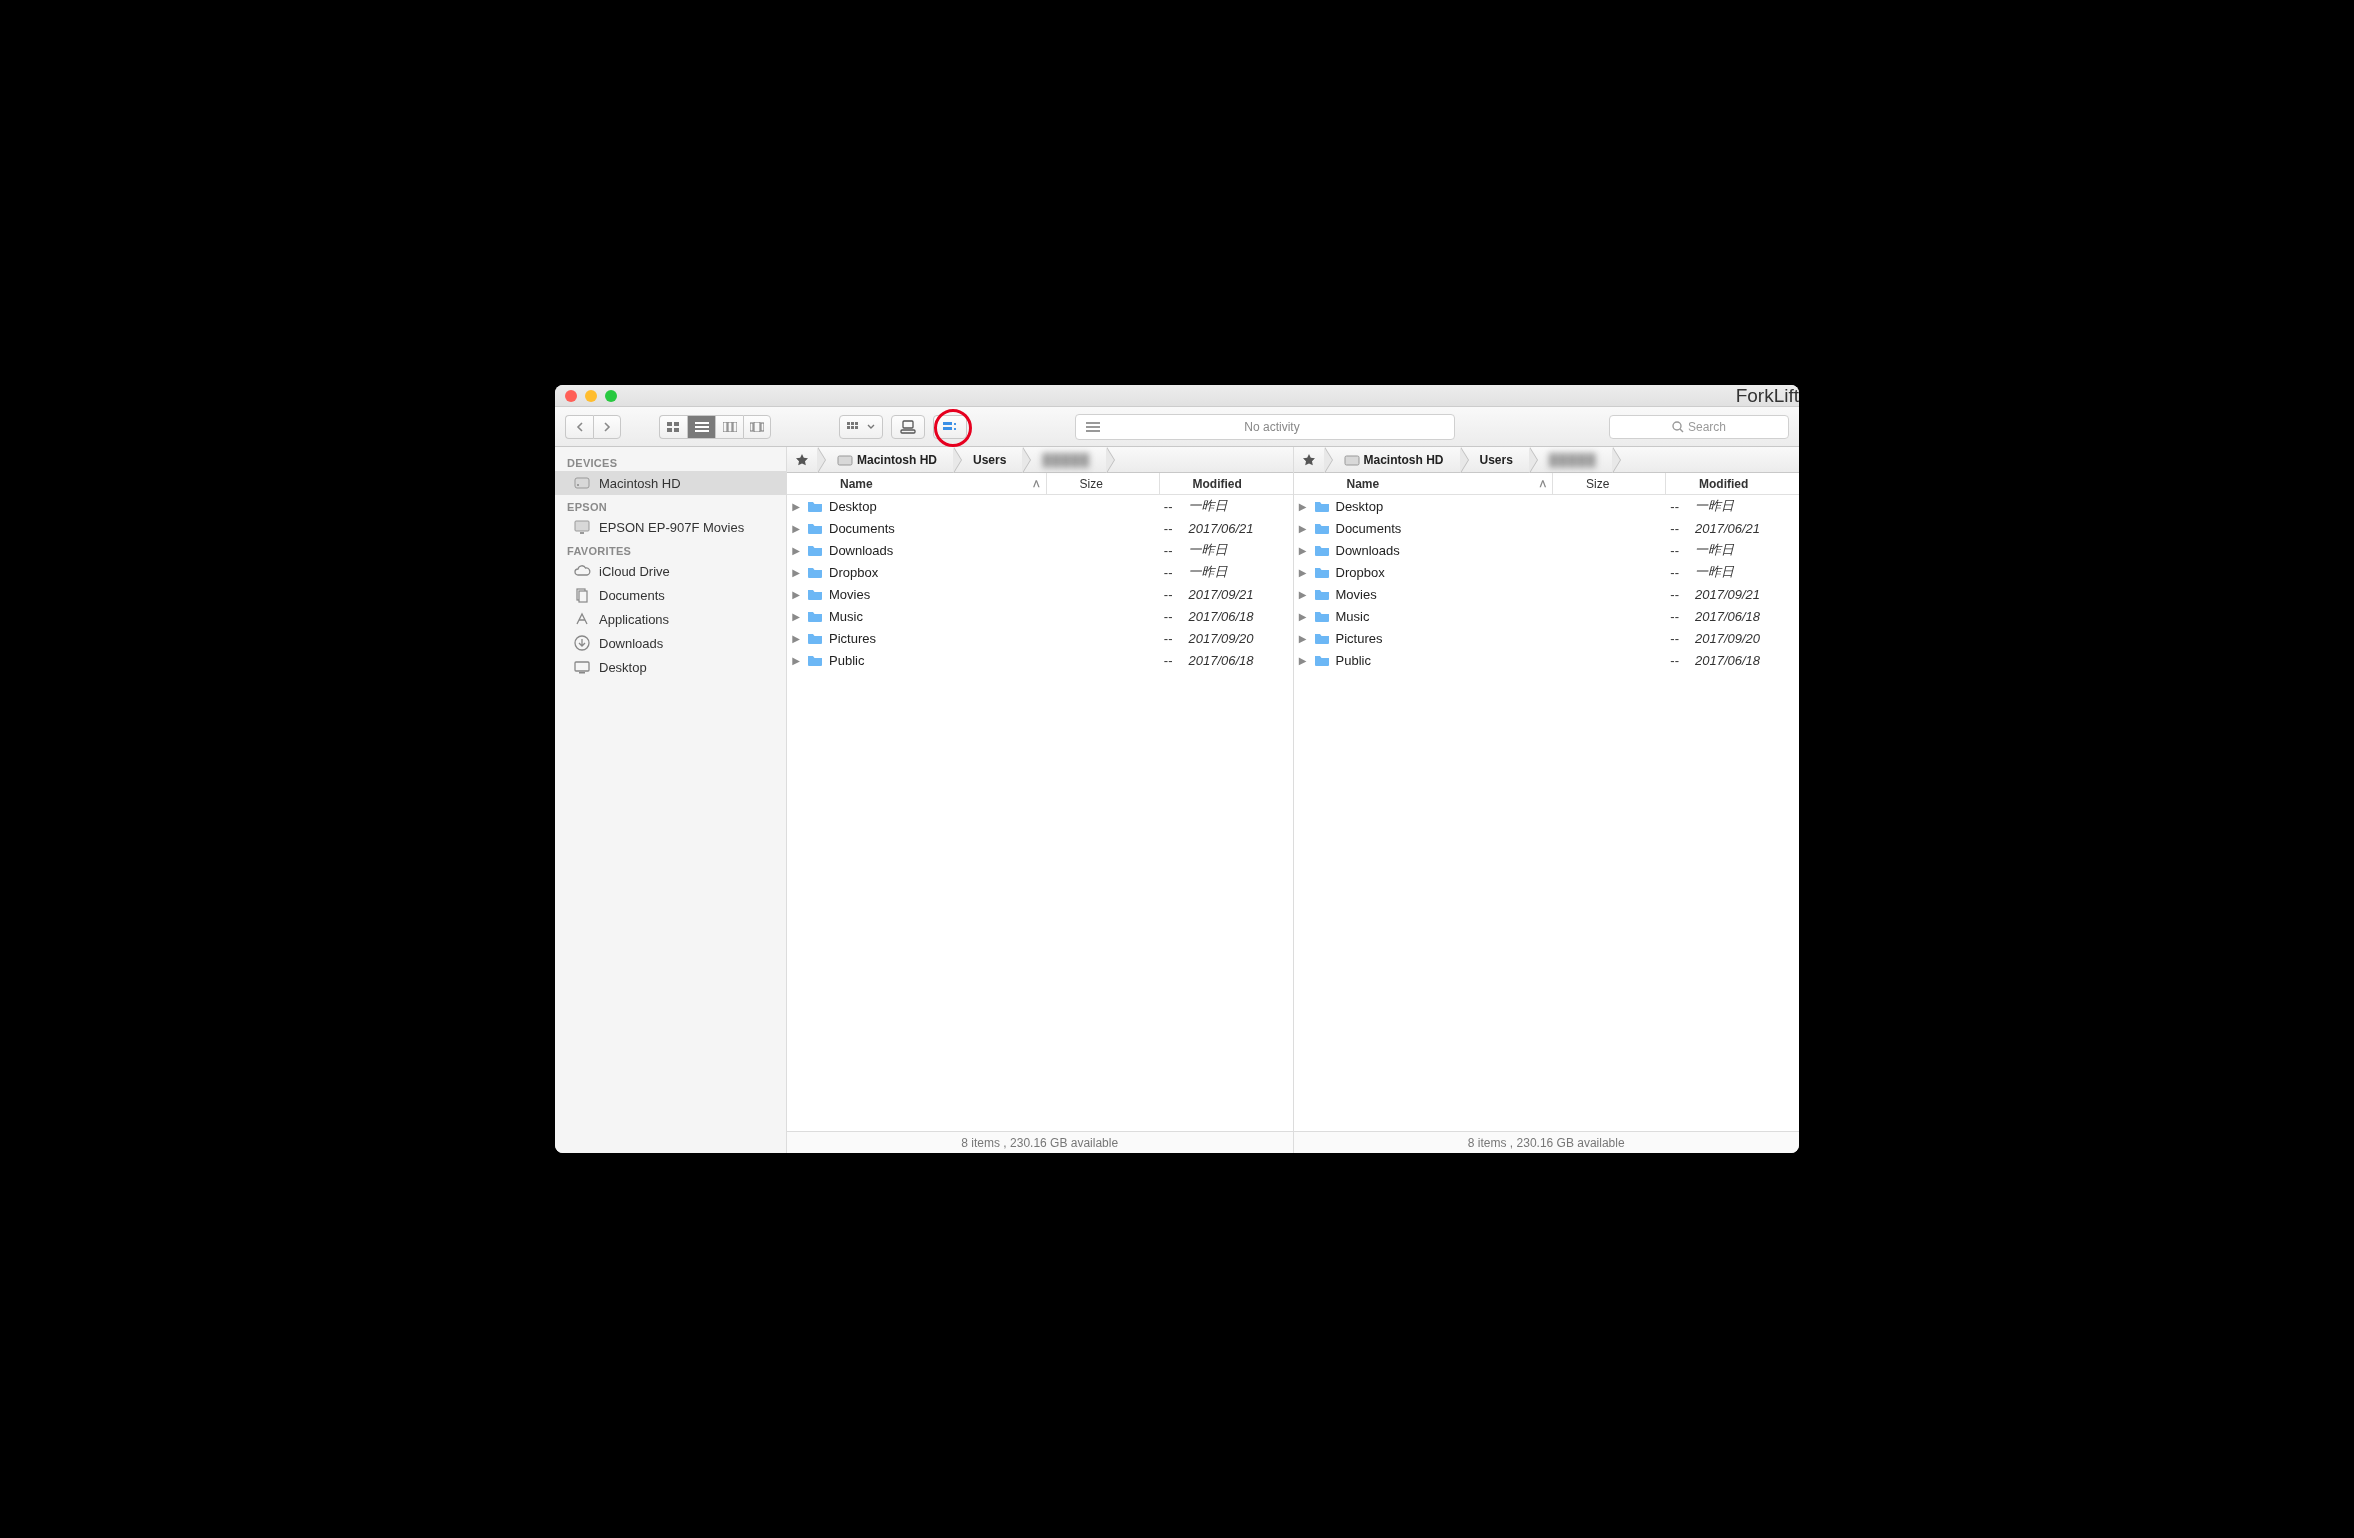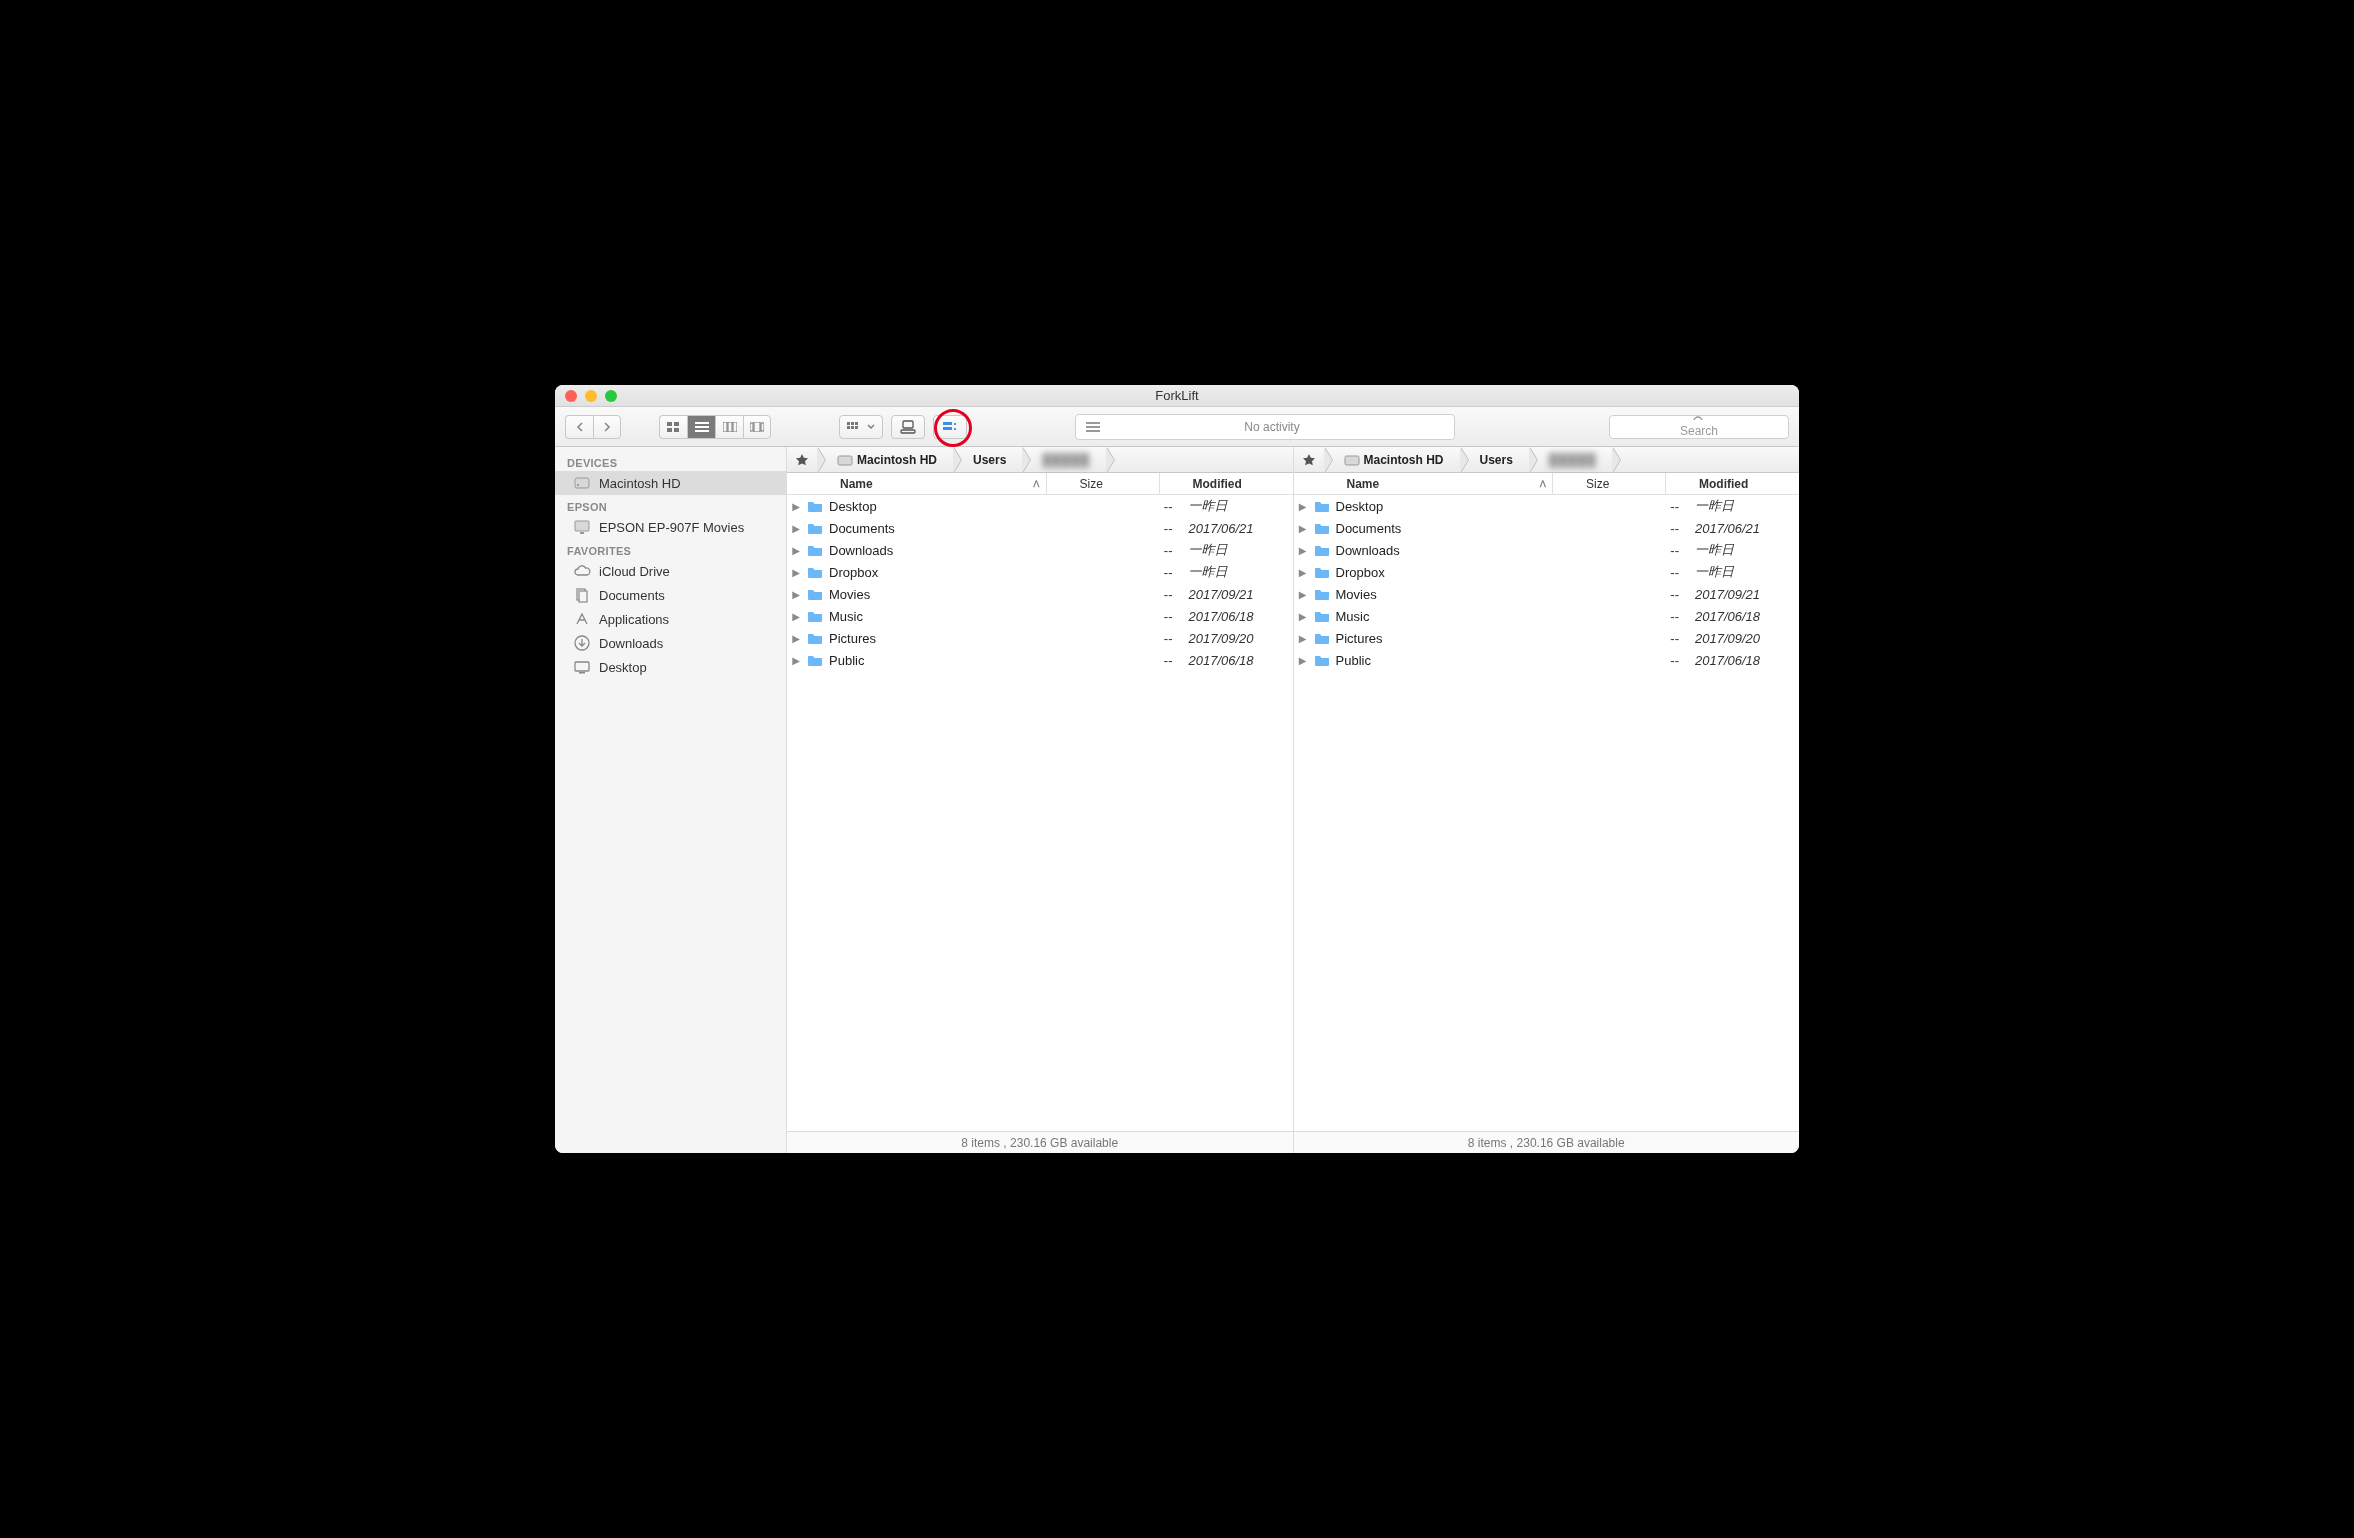--- a/index.html
+++ b/index.html
@@ -11,21 +11,21 @@
     display:flex; flex-direction:column;
   }
   .titlebar {
     height:22px; background:linear-gradient(#ededed,#e1e1e1);
     border-bottom:1px solid #ccc; display:flex; align-items:center;
     padding:0 10px; position:relative;
   }
   .traffic { display:flex; gap:8px; }
   .dot { width:12px; height:12px; border-radius:50%; }
   .d-red{background:#ff5f57;} .d-yel{background:#ffbd2e;} .d-grn{background:#28c940;}
-  .title-text { position:absolute; left:0; right:0; text-align:center; font-size:13px; color:#333; }
+  .title-text { position:absolute; left:0; right:0; text-align:right; font-size:19px; color:#333; }
   .toolbar {
     height:40px; background:linear-gradient(#f9f9f9,#ececec);
     border-bottom:1px solid #c8c8c8;
     display:flex; align-items:center; padding:0 10px; gap:8px;
   }
   .tb-btn {
     height:24px; min-width:28px; background:linear-gradient(#fdfdfd,#f0f0f0);
     border:1px solid #c8c8c8; border-radius:4px; display:flex; align-items:center;
     justify-content:center; font-size:11px; color:#555;
   }
@@ -37,21 +37,21 @@
   .tb-activity {
     flex:0 0 380px; margin-left:100px; height:26px;
     background:#fff; border:1px solid #d0d0d0; border-radius:4px;
     display:flex; align-items:center; padding:12px 10px; font-size:12px; color:#888;
     position:relative;
   }
   .tb-activity .act-text{ flex:1; text-align:center;}
   .tb-search {
     margin-left:auto; width:180px; height:24px; background:#fff;
     border:1px solid #d0d0d0; border-radius:4px; display:flex; align-items:center;
-    justify-content:center; gap:4px; font-size:12px; color:#9a9a9a;flex-direction:column;
+    justify-content:center; gap:4px; font-size:12px; color:#9a9a9a;
   }
   .circle-highlight {
     position:absolute; width:38px; height:38px;
     border:3px solid #e6001f; border-radius:50%; left:379px; top:24px; z-index:5;
     pointer-events:none;
   }
   .body { flex:1; display:flex; overflow:hidden; }
   .sidebar {
     width:232px; background:#f5f5f5; border-right:1px solid #dcdcdc;
     font-size:13px; padding-top:4px;

